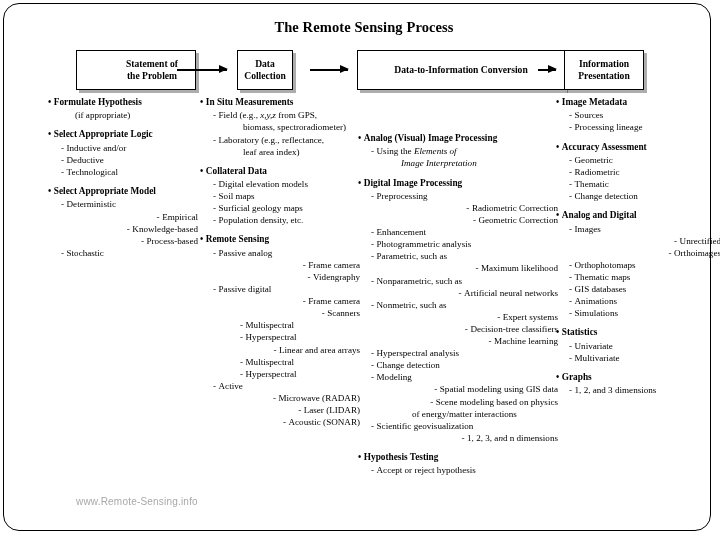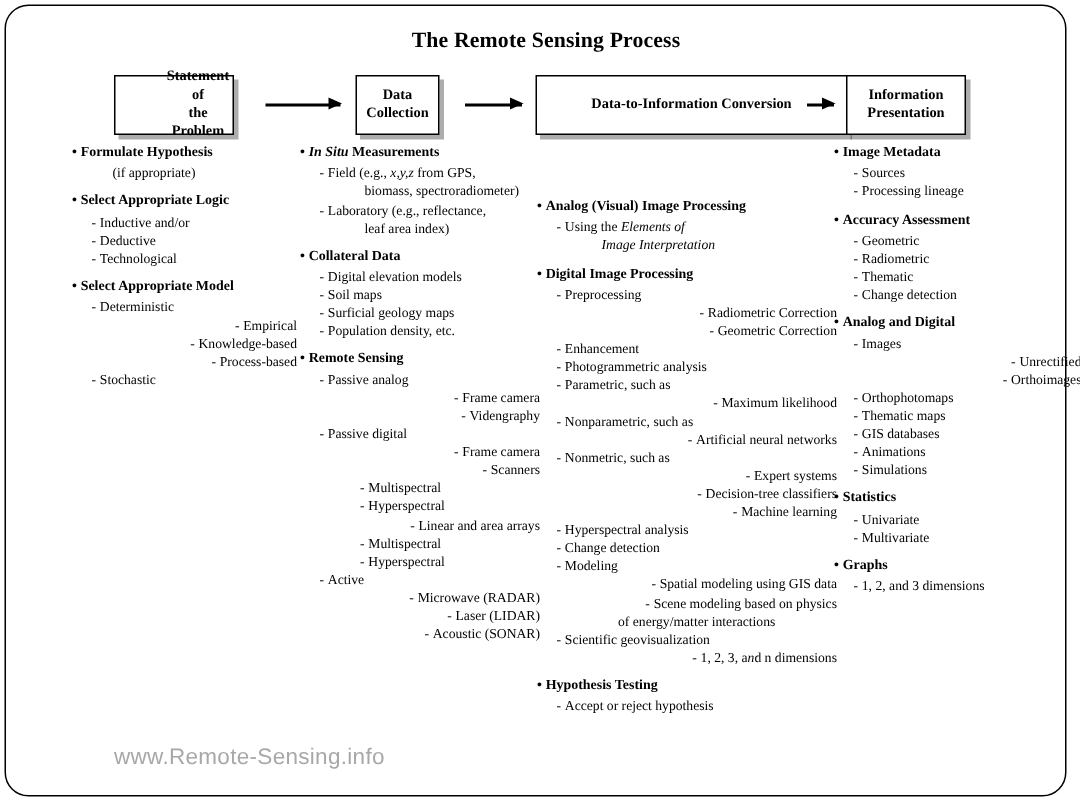--- a/index.html
+++ b/index.html
@@ -58,21 +58,21 @@
     align-items: center;
     justify-content: center;
     text-align: center;
     font-weight: bold;
     font-size: 9.6px;
     line-height: 1.28;
     padding: 2px 3px;
   }
   .flowbox span { display: block; }
 
-  #box-1 { left: 72px;  top: 2px;  width: 80px; height: 40px; padding-left: 35px; }
+  #box-1 { left: 72px;  top: 2px;  width: 120px; height: 40px; padding-left: 35px; }
   #box-2 { left: 233px; top: 2px;  width: 56px;  height: 40px; }
   #box-3 { left: 353px; top: 2px;  width: 208px; height: 40px; }
   #box-4 { left: 560px; top: 2px;  width: 80px;  height: 40px; }
 
   .arrow {
     position: absolute;
     height: 2.2px;
     background: #000000;
     top: 21px;
   }
@@ -123,29 +123,29 @@
     white-space: nowrap;
   }
   .lvl1 { padding-left: 13px; }
   .lvl2 { padding-left: 29px; text-align: right; }
   .lvl3 { padding-left: 40px; }
   .cont1 { padding-left: 27px; }
   .cont2 { padding-left: 43px; }
   .cont3 { padding-left: 54px; }
   .dash { margin-right: 2.5px; }
   .it { font-style: italic; }
-  .itb { font-style: italic; font-weight: bold; }
+  .itb { font-weight: bold; }
 
   
   #watermark {
     position: absolute;
     left: 72px;
     top: 492px;
     font-family: "Liberation Sans", sans-serif;
-    font-size: 15px;
+    font-size: 10px;
     color: #a8a8a8;
     letter-spacing: 0.2px;
     white-space: nowrap;
   }
 </style>
 </head>
 <body>
 
 <div id="frame">
 

